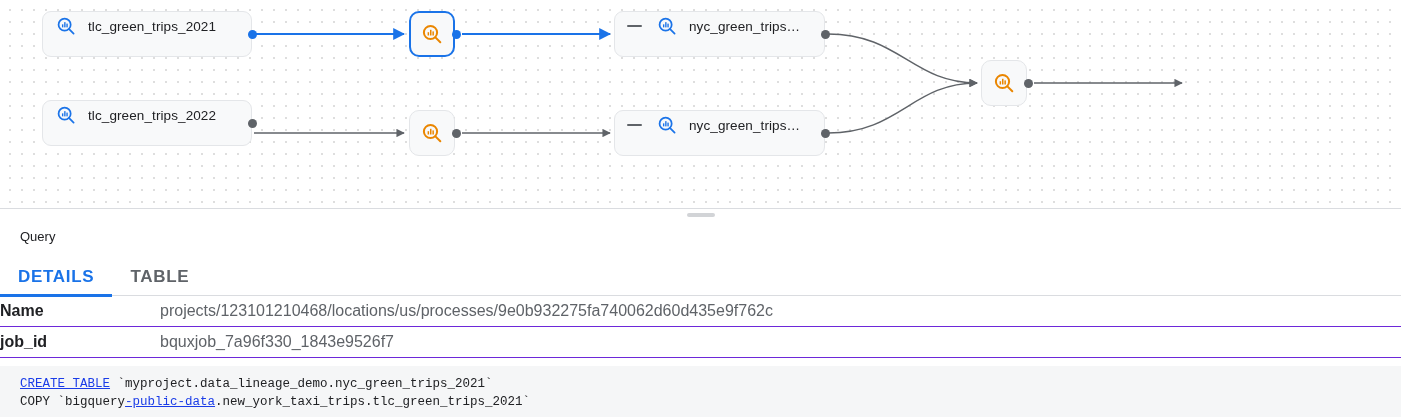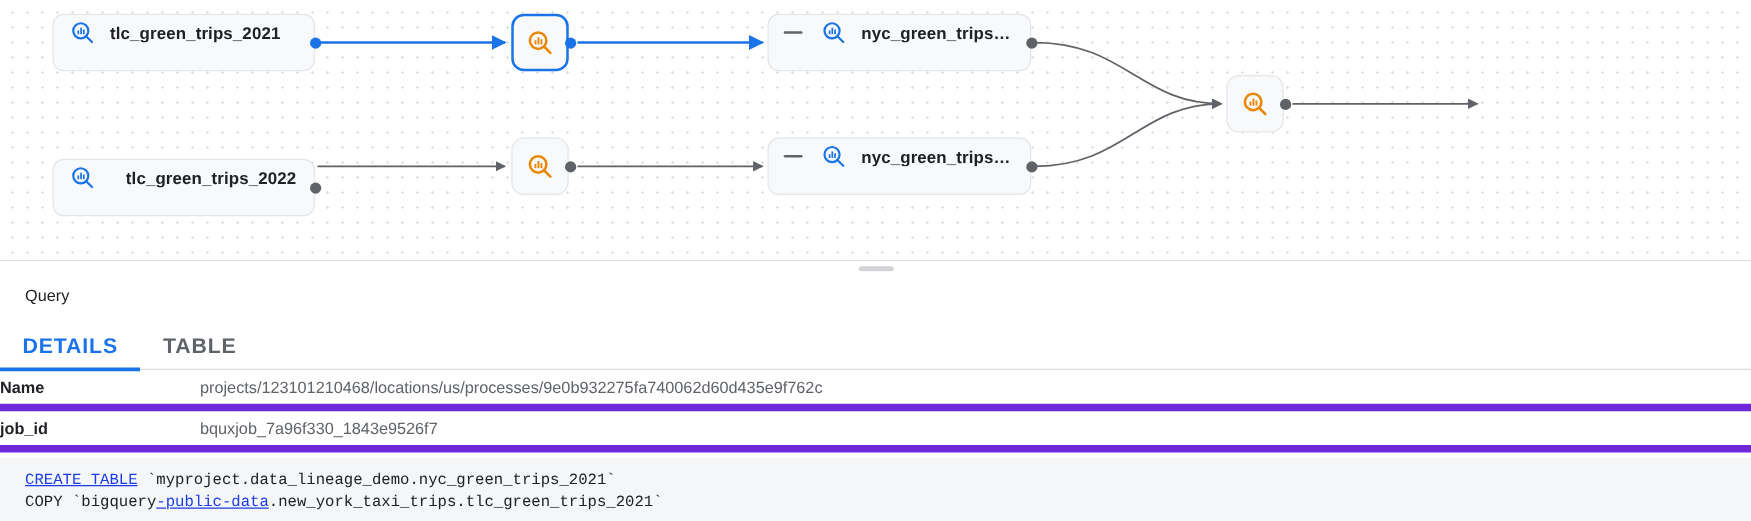--- a/index.html
+++ b/index.html
@@ -44,21 +44,20 @@
     box-sizing: border-box;
     background: #f8f9fa;
     border: 1px solid #e4e6e9;
     border-radius: 9px;
     display: flex;
     align-items: center;
     height: 46px;
   }
   .node.table-node {
     padding: 0 14px 16px 12px;
-    font-weight: bold;
   }
   .node.process-node {
     width: 46px;
     height: 46px;
     justify-content: center;
     padding: 0;
     border-radius: 10px;
   }
   .node.selected {
     border: 2px solid #1a73e8;
@@ -149,23 +148,23 @@
     background: #1a73e8;
   }
 
   
   #details-table {
     width: 1401px;
     border-collapse: collapse;
     table-layout: fixed;
   }
   #details-table td {
-    border-bottom: 6px solid #6d28d9;
+    border-bottom: 1px solid #6d28d9;
     padding: 6px 0 6px 0;
-    font-size: 13px;
+    font-size: 16px;
     height: 11px;
     vertical-align: middle;
     margin-top: 24px;
   }
   td.key-cell {
     width: 160px;
     padding-left: 14px;
     font-weight: bold;
     color: #202124;
     box-sizing: border-box;
@@ -229,21 +228,21 @@
       <circle cx="10.5" cy="10.5" r="6.6" fill="none" stroke="#1a73e8" stroke-width="1.9"></circle>
       <rect x="7.6" y="10.2" width="1.5" height="3.3" fill="#1a73e8"></rect>
       <rect x="10" y="7.8" width="1.5" height="5.7" fill="#1a73e8"></rect>
       <rect x="12.4" y="9.4" width="1.5" height="4.1" fill="#1a73e8"></rect>
       <line x1="15.4" y1="15.4" x2="20.3" y2="20.3" stroke="#1a73e8" stroke-width="1.9" stroke-linecap="round"></line>
     </svg>
     <span class="node-label">tlc_green_trips_2021</span>
     <span class="port blue" style="left:205px; top:18px;"></span>
   </div>
 
-  <div class="node table-node" style="left:42px; top:127px; width:210px;justify-content:space-between;">
+  <div class="node table-node" style="left:42px; top:100px; width:210px;">
     <svg class="node-icon" width="22" height="22" viewBox="0 0 24 24">
       <circle cx="10.5" cy="10.5" r="6.6" fill="none" stroke="#1a73e8" stroke-width="1.9"></circle>
       <rect x="7.6" y="10.2" width="1.5" height="3.3" fill="#1a73e8"></rect>
       <rect x="10" y="7.8" width="1.5" height="5.7" fill="#1a73e8"></rect>
       <rect x="12.4" y="9.4" width="1.5" height="4.1" fill="#1a73e8"></rect>
       <line x1="15.4" y1="15.4" x2="20.3" y2="20.3" stroke="#1a73e8" stroke-width="1.9" stroke-linecap="round"></line>
     </svg>
     <span class="node-label">tlc_green_trips_2022</span>
     <span class="port" style="left:205px; top:18px;"></span>
   </div>

